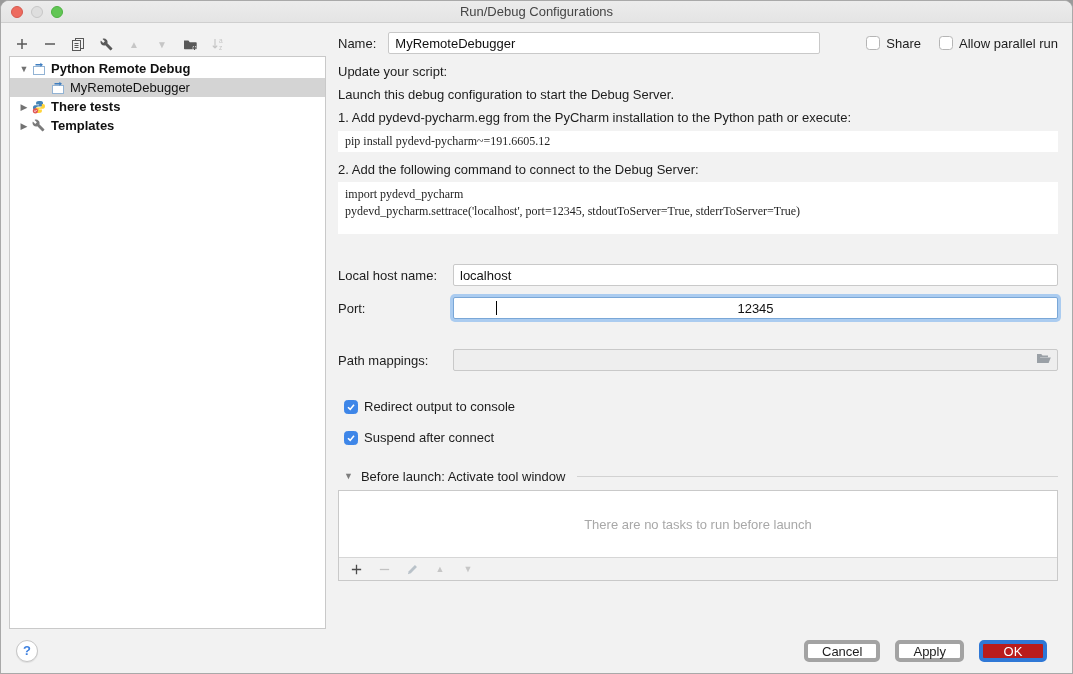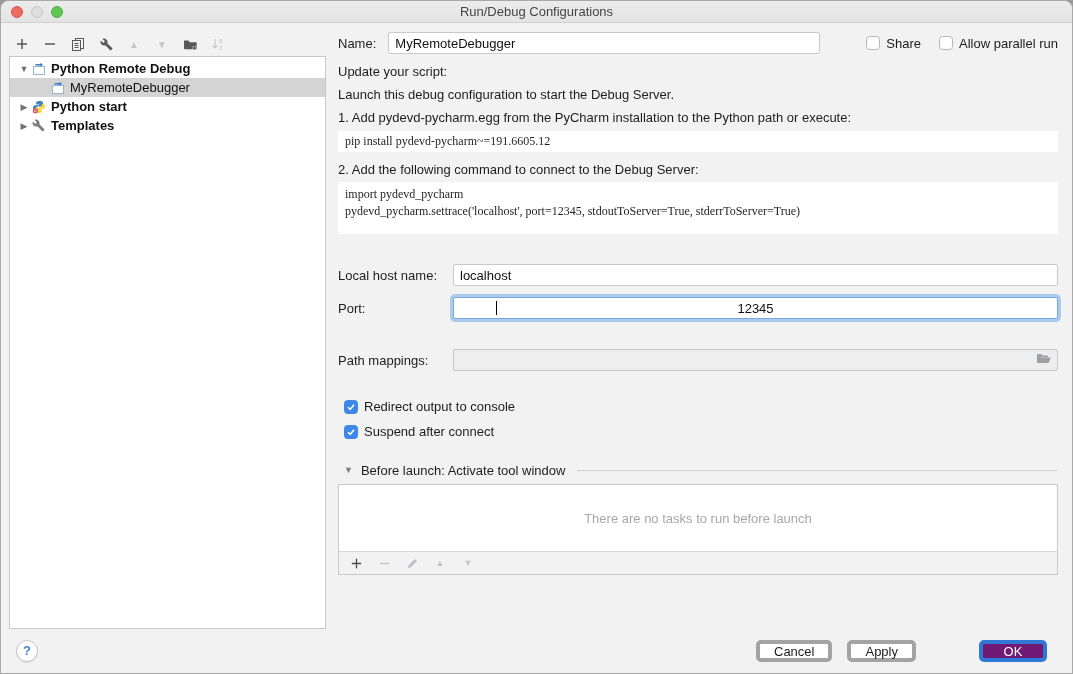--- a/index.html
+++ b/index.html
@@ -115,24 +115,24 @@
     box-shadow:0 1px 1px rgba(0,0,0,0.08);
   }
   .footer-buttons {
     position:absolute; right:25px; bottom:11px; display:flex; gap:15px;
   }
   .btn {
     min-width:68px; height:22px; padding:0 14px; border-radius:5px;
     background:#fff; border:4px solid #a3a3a3; font-size:13px; color:#1d1d1d;
     display:flex; align-items:center; justify-content:center;
   }
-  .btn.primary { background:#701a75; border-color:#2f78d6; color:#fff;margin-left:48px; }
+  .btn.primary { background:#b91c1c; border-color:#2f78d6; color:#fff; }
 
   .spacer28 { height:28px; } .spacer30 { height:30px; } .spacer22 { height:22px; }
-  .mb10 { margin-bottom:10px; } .mb11 { margin-bottom:11px; }
+  .mb10 { margin-bottom:16px; } .mb11 { margin-bottom:11px; }
 </style>
 </head>
 <body>
 
 <div class="window">
 
   <div class="titlebar">
     <span class="tl red"></span>
     <span class="tl gray"></span>
     <span class="tl green"></span>
@@ -206,21 +206,21 @@
     <div class="tree-row ind1">
       <span class="tw">▶</span>
       <span class="ticon">
         <svg width="14" height="14" viewBox="0 0 14 14">
           <path d="M7 1c-2.2 0-2.9.9-2.9 2v1.6h3v.7H2.9C1.7 5.3 1 6.3 1 7.8S1.7 10 2.9 10h1.2V8.4c0-1.1.9-1.9 2-1.9h3c1 0 1.9-.8 1.9-1.8V3c0-1.1-.9-2-2-2z" fill="#4584b6"></path>
           <path d="M7 13c2.2 0 2.9-.9 2.9-2V9.4h-3v-.7h4.2c1.2 0 1.9-1 1.9-2.5S12.3 4 11.1 4H9.9v1.6c0 1.1-.9 1.9-2 1.9h-3c-1 0-1.9.8-1.9 1.8V11c0 1.1.9 2 2 2z" fill="#ffd43b"></path>
           <circle cx="3.4" cy="10.8" r="2.6" fill="#e05555"></circle>
           <path d="M2.2 10.8l.9.9 1.5-1.7" stroke="#fff" stroke-width="0.9" fill="none"></path>
         </svg>
       </span>
-      <span class="tlbl b">Python start</span>
+      <span class="tlbl b">There tests</span>
     </div>
     <div class="tree-row ind1">
       <span class="tw">▶</span>
       <span class="ticon">
         <svg width="13" height="13" viewBox="0 0 24 24">
             <path fill="#7b7b7b" d="M22.7 19l-9.1-9.1c.9-2.3.4-5-1.5-6.9-2-2-5-2.4-7.4-1.3L9 6 6 9 1.6 4.7C.4 7.1.9 10.1 2.9 12.1c1.9 1.9 4.6 2.4 6.9 1.5l9.1 9.1c.4.4 1 .4 1.4 0l2.3-2.3c.5-.4.5-1.1.1-1.4z"></path>
           </svg>
       </span>
       <span class="tlbl b">Templates</span>
     </div>

